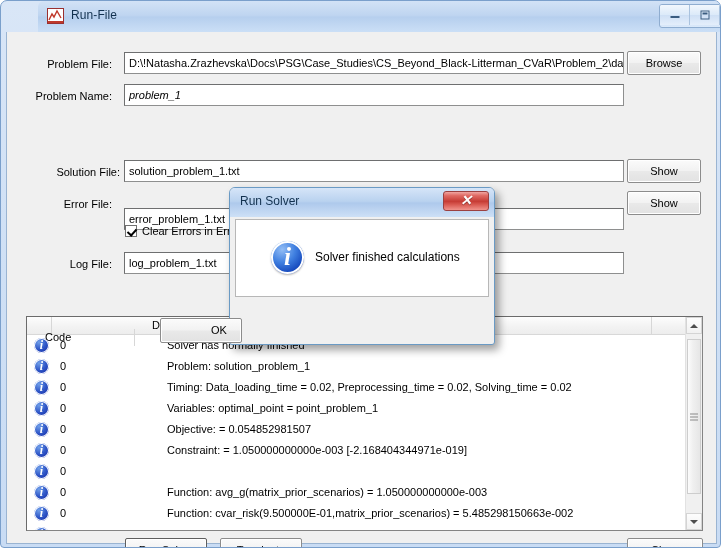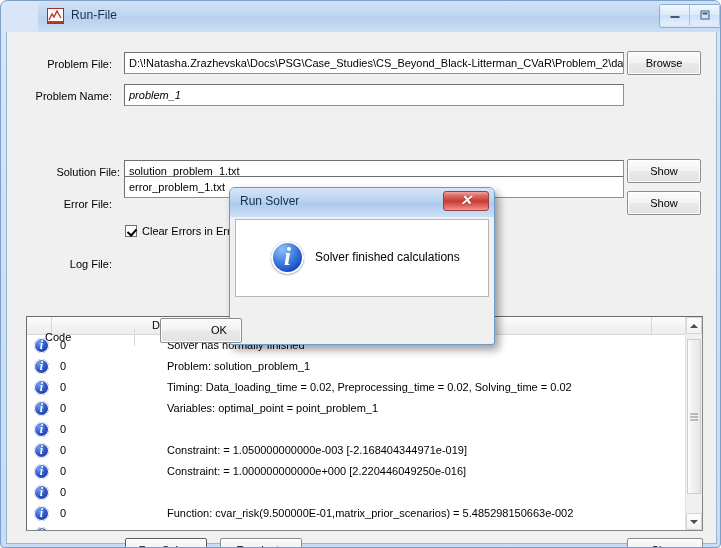--- a/index.html
+++ b/index.html
@@ -426,29 +426,30 @@
     <div class="btn" style="left:620px; top:19px; width:74px; height:24px; line-height:22px;">Browse</div>
 
     <div class="form-label" style="left:20px; top:58px; width:85px;">Problem Name:</div>
     <div class="tbox" style="left:117px; top:52px; width:500px; height:22px;font-style:italic;">problem_1</div>
 
     <div class="form-label" style="left:28px; top:134px; width:85px;">Solution File:</div>
     <div class="tbox" style="left:117px; top:128px; width:500px; height:22px;">solution_problem_1.txt</div>
     <div class="btn" style="left:620px; top:127px; width:74px; height:24px; line-height:22px;">Show</div>
 
     <div class="form-label" style="left:20px; top:166px; width:85px;">Error File:</div>
-    <div class="tbox" style="left:117px; top:144px; width:500px; height:22px;">error_problem_1.txt</div>
+    <div class="tbox" style="left:117px; top:176px; width:500px; height:22px;">error_problem_1.txt</div>
     <div class="btn" style="left:620px; top:159px; width:74px; height:24px; line-height:22px;">Show</div>
 
     <div class="chk-wrap" style="left:118px; top:193px;">
       <span class="chk-box"></span>
       <span>Clear Errors in Error File</span>
     </div>
 
     <div class="form-label" style="left:20px; top:226px; width:85px;">Log File:</div>
+    <div class="tbox" style="left:117px; top:220px; width:500px; height:22px;">log_problem_1.txt</div>
 
     <div class="listview">
 
       <div class="lv-header">
         <div class="lv-col" style="left:0; width:25px;"></div>
         <div class="lv-col" style="left:13px; width:95px;margin-top:12px;">Code</div>
         <div class="lv-col" style="left:120px; width:505px;">Description</div>
         <div class="lv-col" style="left:625px; width:34px; border-right:none;"></div>
       </div>
       <div class="scroll-corner-top"></div>
@@ -470,34 +471,35 @@
             <span class="lv-desc">Timing: Data_loading_time = 0.02, Preprocessing_time = 0.02, Solving_time = 0.02</span>
           </div>
           <div class="lv-row">
             <span class="lv-ico"></span>
             <span class="lv-code">0</span>
             <span class="lv-desc">Variables: optimal_point = point_problem_1</span>
           </div>
           <div class="lv-row">
             <span class="lv-ico"></span>
             <span class="lv-code">0</span>
+            <span class="lv-desc">Objective:  = 0.054852981507</span>
           </div>
           <div class="lv-row">
             <span class="lv-ico"></span>
             <span class="lv-code">0</span>
             <span class="lv-desc">Constraint:  = 1.050000000000e-003 [-2.168404344971e-019]</span>
           </div>
           <div class="lv-row">
             <span class="lv-ico"></span>
             <span class="lv-code">0</span>
-            <span class="lv-desc">Constraint:  = 1.000000000000e+000 [2.220446049250e-016]</span>
-          </div>
-          <div class="lv-row">
-            <span class="lv-ico"></span>
-            <span class="lv-code">0</span>
+          </div>
+          <div class="lv-row">
+            <span class="lv-ico"></span>
+            <span class="lv-code">0</span>
+            <span class="lv-desc">Function: avg_g(matrix_prior_scenarios) = 1.050000000000e-003</span>
           </div>
           <div class="lv-row">
             <span class="lv-ico"></span>
             <span class="lv-code">0</span>
             <span class="lv-desc">Function: cvar_risk(9.500000E-01,matrix_prior_scenarios) = 5.485298150663e-002</span>
           </div>
           <div class="lv-row">
             <span class="lv-ico"></span>
             <span class="lv-code">0</span>
             <span class="lv-desc">Function: variable(xa) = 0.000000000000e+000</span>

